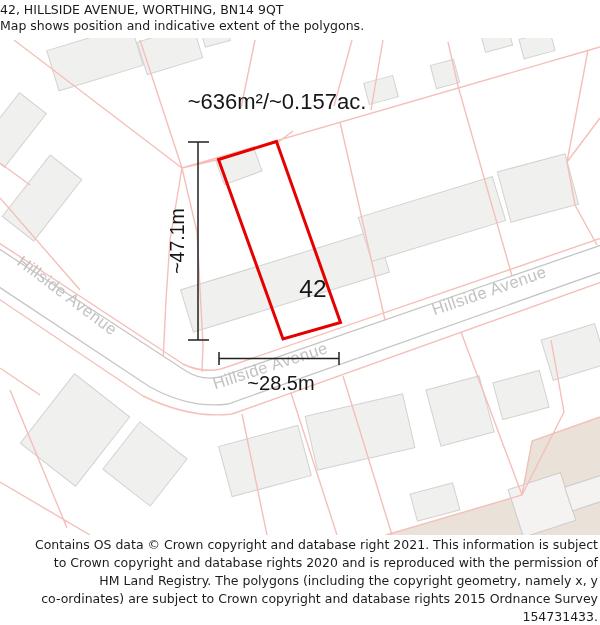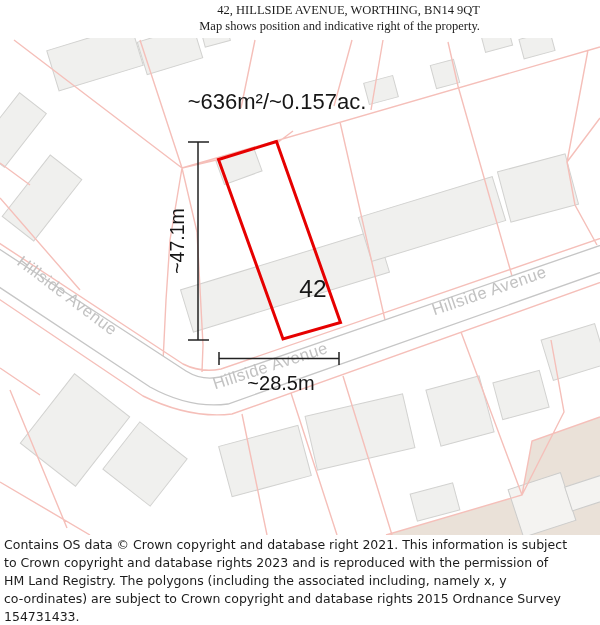--- a/index.html
+++ b/index.html
@@ -1,49 +1,49 @@
 <!DOCTYPE html>
 <html><head>
 <meta charset="utf-8">
 <style>
   html,body{margin:0;padding:0;}
   body{
     width:600px;height:625px;position:relative;background:#ffffff;
     font-family:"DejaVu Sans",sans-serif;overflow:hidden;
   }
   .header{
-    position:absolute;top:2px;left:0;width:480px;text-align:right;
-    font-size:12.5px;line-height:16px;color:#1c1c1c;font-family:Liberation Serif, serif;
+    position:absolute;top:2px;left:0;width:480px;text-align:left;
+    font-size:12.5px;line-height:16px;color:#1c1c1c;
   }
   .map-wrap{position:absolute;top:38px;left:0;width:600px;height:497px;}
   .map-wrap svg{display:block;}
   .footer{
     position:absolute;top:536px;left:4px;width:594px;
-    font-size:12.5px;line-height:18px;color:#1c1c1c;text-align:left;
+    font-size:12.5px;line-height:18px;color:#1c1c1c;text-align:right;
   }
   .pink{stroke:#f5bfb9;stroke-width:1.4;fill:none;}
   .roadfill{fill:#ffffff;stroke:none;}
   .roadedge{stroke:#c6c6c6;stroke-width:1.3;fill:none;}
   .bldg{fill:#f0f0ee;stroke:#d2d2d0;stroke-width:1;}
   .bldg-light{fill:#f4f3f1;stroke:#cccccb;stroke-width:1;}
   .terrain{fill:#eae1d8;stroke:none;}
   .street-label{
     font-family:"Liberation Sans",sans-serif;font-size:16.5px;
     fill:#c2c2c2;letter-spacing:0.5px;
   }
   .anno{font-family:"Liberation Sans",sans-serif;fill:#161616;}
   .dimline{stroke:#222222;stroke-width:1.5;fill:none;}
   .plot-outline{stroke:#e60000;stroke-width:3;fill:none;}
 </style>
 </head>
 <body>
 
 <div class="header">
   <div>42, HILLSIDE AVENUE, WORTHING, BN14 9QT</div>
-  <div>Map shows position and indicative right of the property.</div>
+  <div>Map shows position and indicative extent of the polygons.</div>
 </div>
 
 <div class="map-wrap">
 <svg width="600" height="497" viewBox="0 38 600 497" xmlns="http://www.w3.org/2000/svg">
 
   <polygon class="terrain" points="600,417 532,441 522,495 386,535 600,535"></polygon>
 
   <g>
     <rect class="bldg" x="-44" y="-21" width="88" height="42" transform="translate(95 58) rotate(-17)"></rect>
     <rect class="bldg" x="-29" y="-17" width="58" height="34" transform="translate(170 50) rotate(-17)"></rect>
@@ -121,17 +121,17 @@
   </g>
 
   <text class="anno" font-size="22" text-anchor="middle" x="277" y="109">~636m²/~0.157ac.</text>
 
   <text class="anno" font-size="24.5" text-anchor="middle" x="313" y="297">42</text>
 </svg>
 </div>
 
 <div class="footer">
   <div>Contains OS data © Crown copyright and database right 2021. This information is subject</div>
-  <div>to Crown copyright and database rights 2023 and is reproduced with the permission of</div>
-  <div>HM Land Registry. The polygons (including the associated including, namely x, y</div>
+  <div>to Crown copyright and database rights 2020 and is reproduced with the permission of</div>
+  <div>HM Land Registry. The polygons (including the copyright geometry, namely x, y</div>
   <div>co-ordinates) are subject to Crown copyright and database rights 2015 Ordnance Survey</div>
   <div>154731433.</div>
 </div>
 
 </body></html>

